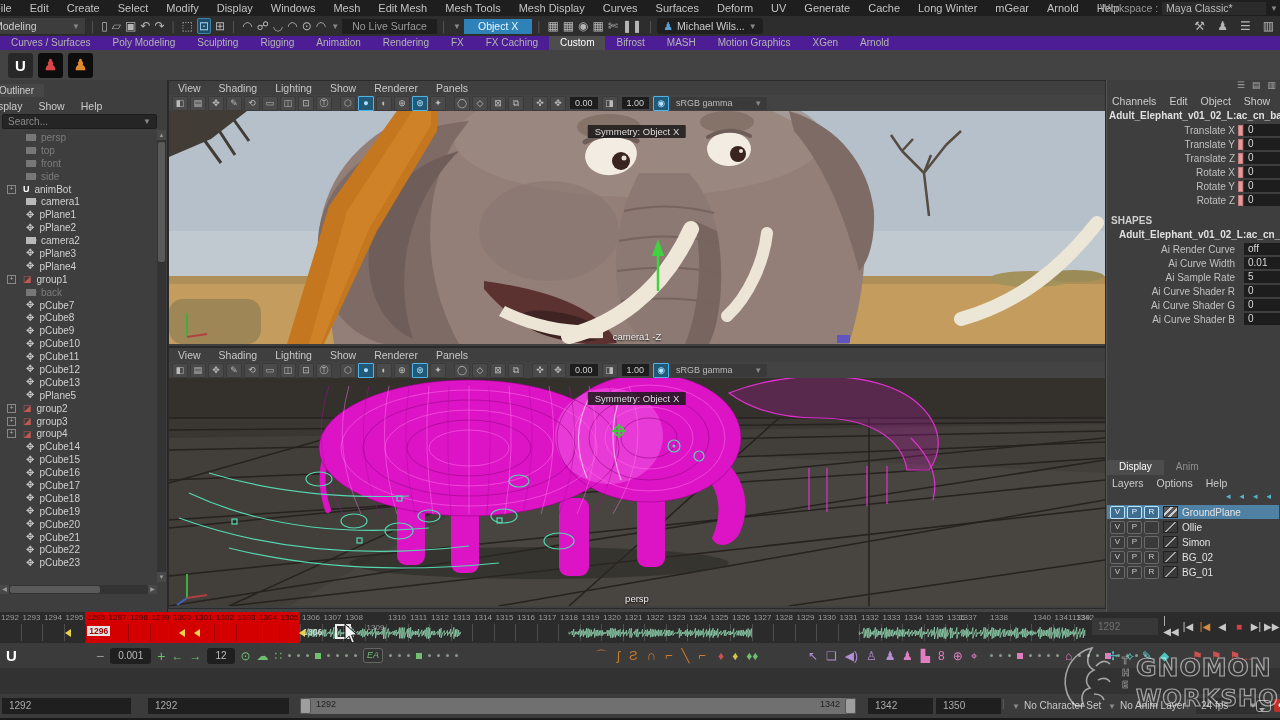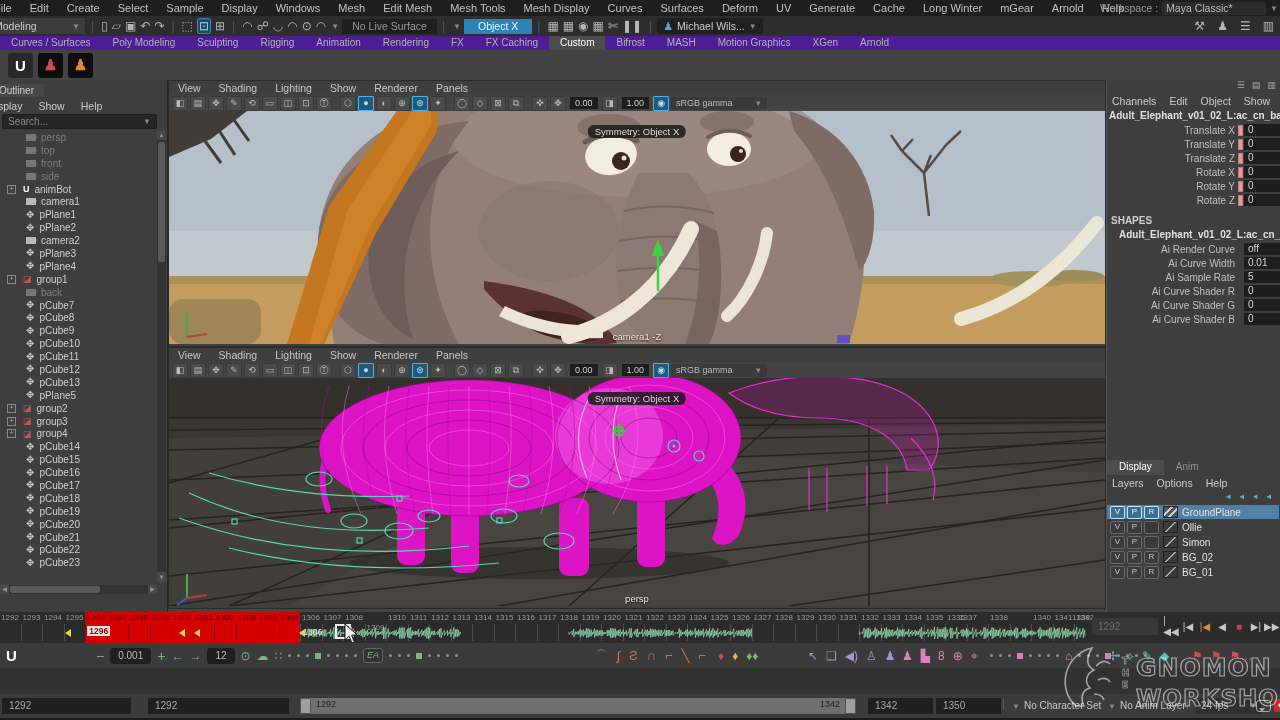--- a/index.html
+++ b/index.html
@@ -62,21 +62,21 @@
   .vp-menus{display:flex;gap:0;height:14px;align-items:center;}
   .vp-menus span{font-size:10.5px;color:#c8c8c8;padding:0 9px;}
   .vp-tools{display:flex;align-items:center;height:16px;background:#434343;padding-left:3px;gap:2px;}
   .vt{width:14px;height:13px;display:flex;align-items:center;justify-content:center;font-size:9px;color:#bcbcbc;background:#4a4a4a;border:1px solid #3a3a3a;border-radius:1px;}
   .vt.hl{background:#205a78;border-color:#4fb3e8;color:#aee2ff;}
   .vt-sep{width:4px;}
   .vt-fld{background:#1d1d1d;color:#ccc;font-size:9px;height:12px;line-height:12px;padding:0 5px;margin:0 2px;}
   .vt-dd{background:#3a3a3a;color:#bbb;font-size:9px;height:13px;line-height:13px;padding:0 5px;width:86px;display:flex;justify-content:space-between;align-items:center;}
   .vp-canvas{position:relative;overflow:hidden;}
   .vp-overlay-pill{position:absolute;left:50%;transform:translateX(-50%);top:14px;background:rgba(25,25,25,.85);
-     color:#ddd;font-size:9.5px;padding:1px 7px;border-radius:6px;white-space:nowrap;}
+     color:#ddd;font-size:9.5px;padding:1px 7px;border-radius:1px;white-space:nowrap;}
   .vp-camlabel{position:absolute;left:50%;transform:translateX(-50%);bottom:2px;color:#eee;font-size:9.5px;text-shadow:0 1px 2px #000;}
   
   #rightpanel{left:1106px;top:80px;width:174px;height:532px;background:#3e3e3e;border-left:1px solid #555;box-sizing:border-box;overflow:hidden;}
   #rp-top-icons{display:flex;justify-content:flex-end;gap:7px;font-size:9px;color:#aaa;height:13px;padding-right:4px;}
   #cb-menus{display:flex;gap:13px;font-size:10.5px;color:#ccc;height:16px;align-items:center;padding-left:5px;}
   .cb-node{font-size:10px;font-weight:bold;color:#e0e0e0;white-space:nowrap;overflow:hidden;padding-left:2px;height:14px;line-height:14px;}
   .cb-row{display:flex;align-items:center;height:14px;}
   .cb-lab{width:128px;text-align:right;font-size:10px;color:#c0c0c0;white-space:nowrap;}
   .cb-key{width:5px;height:11px;margin:0 1px 0 3px;background:#e89a9a;border:1px solid #c47d7d;box-sizing:border-box;}
   .cb-key.off{background:transparent;border-color:transparent;}
@@ -141,21 +141,21 @@
 <body>
 
 <div id="root">
 
   <div id="menubar" class="abs">
     <div id="main-menus">
         <span>File</span>
         <span>Edit</span>
         <span>Create</span>
         <span>Select</span>
-        <span>Sample</span>
+        <span>Modify</span>
         <span>Display</span>
         <span>Windows</span>
         <span>Mesh</span>
         <span>Edit Mesh</span>
         <span>Mesh Tools</span>
         <span>Mesh Display</span>
         <span>Curves</span>
         <span>Surfaces</span>
         <span>Deform</span>
         <span>UV</span>

